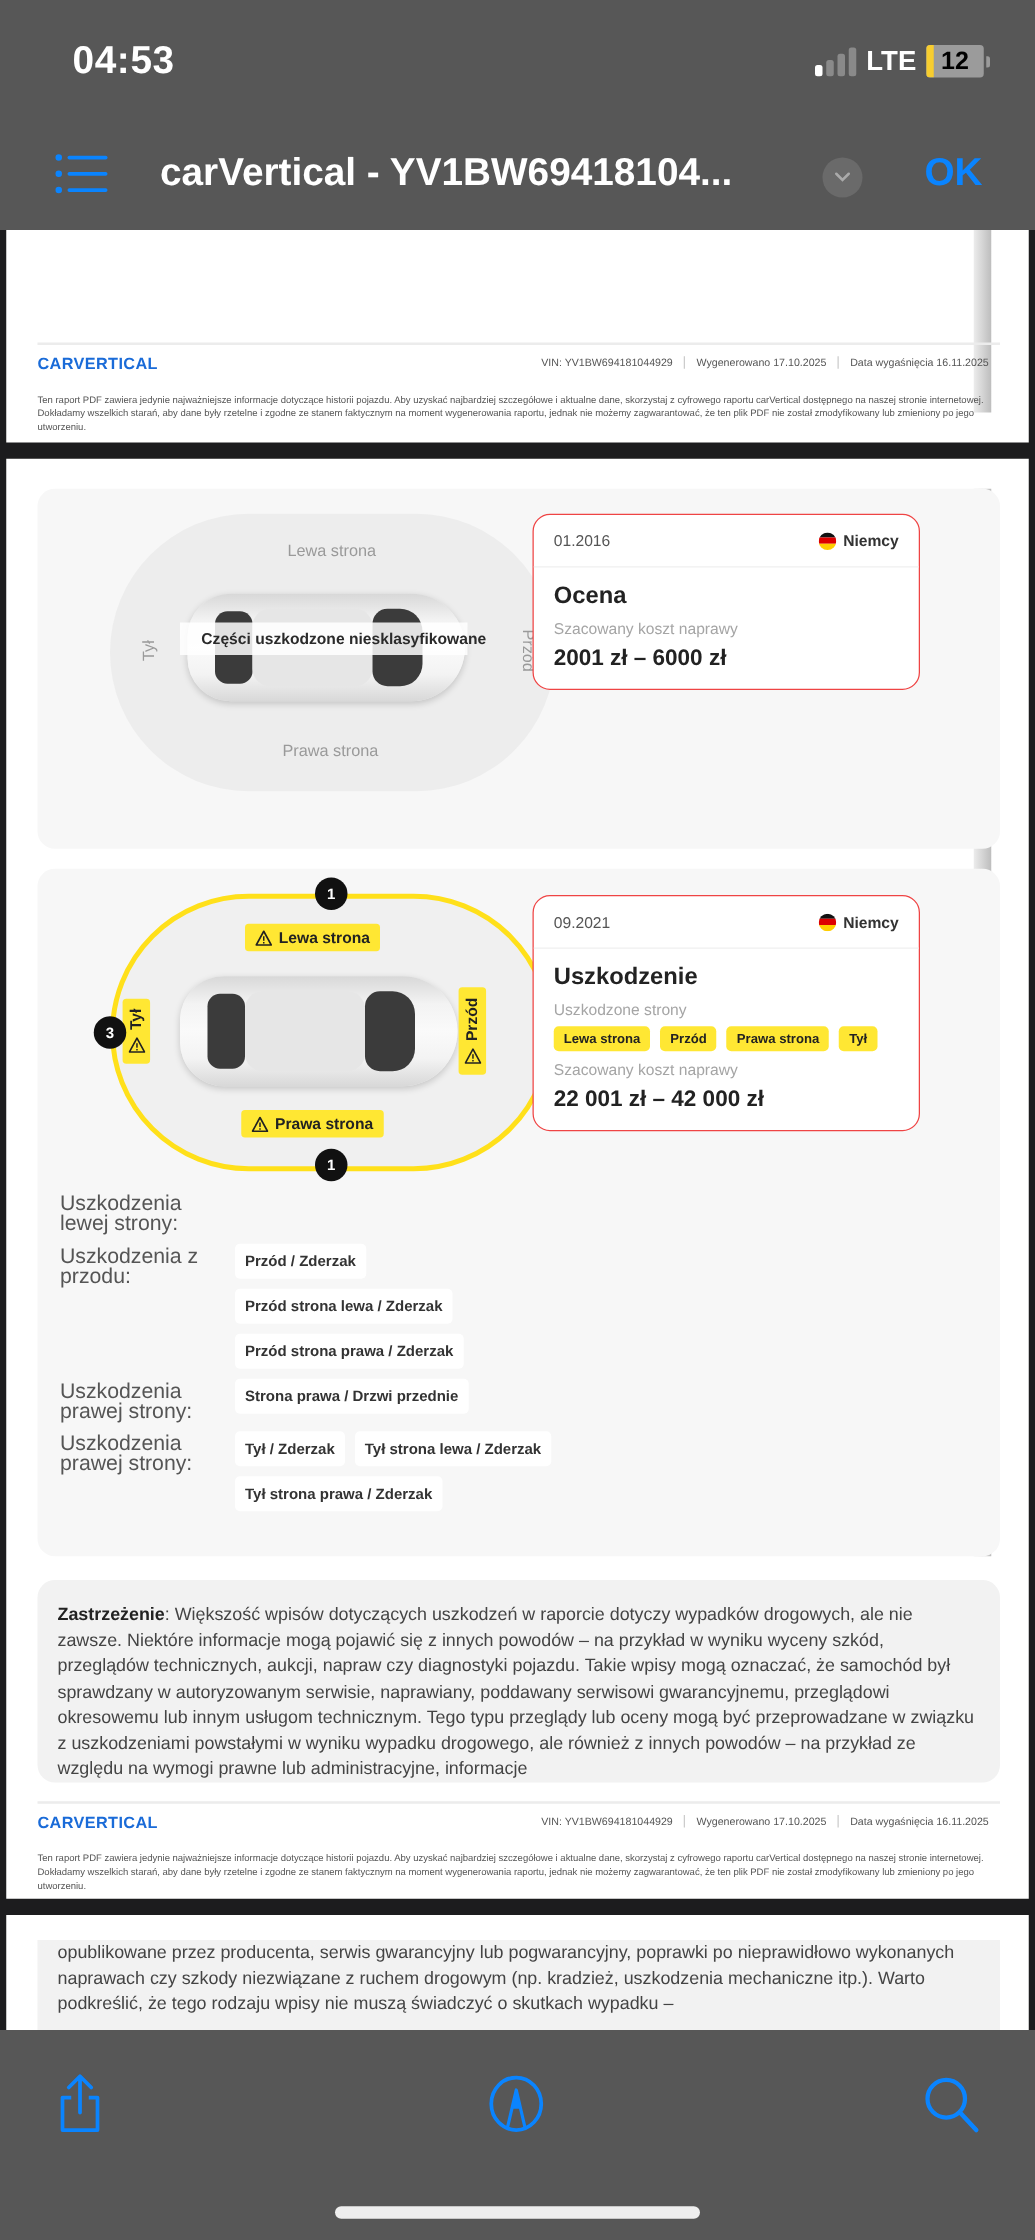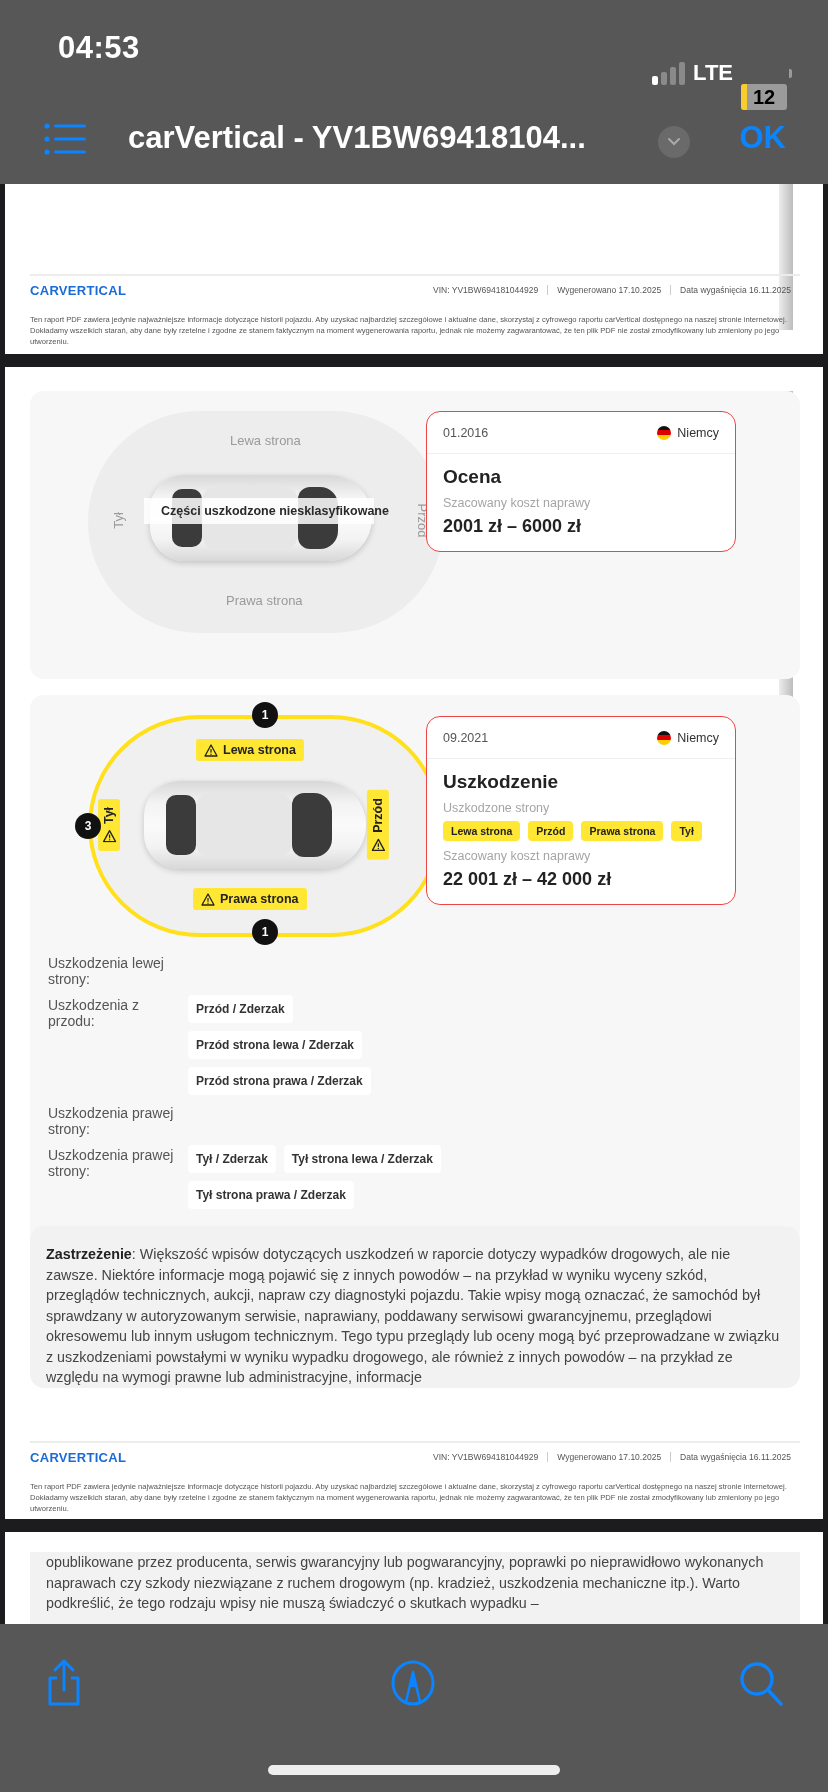--- a/index.html
+++ b/index.html
@@ -7,21 +7,21 @@
   .screen { position: relative; width: 828px; height: 1792px; background: #1c1c1e; }
 
   
   .topbar { position: absolute; left: 0; top: 0; width: 828px; height: 184px; background: #575757; z-index: 10; }
   .time { position: absolute; left: 58px; top: 30px; color: #fff; font-size: 31px; font-weight: 600; letter-spacing: 0.5px; }
   .status-right { position: absolute; right: 36px; top: 36px; display: flex; align-items: center; gap: 8px; }
   .signal { display: flex; align-items: flex-end; gap: 3px; height: 24px; }
   .signal span { width: 6px; background: #8a8a8a; border-radius: 2px; }
   .signal span.on { background: #fff; }
   .lte { color: #fff; font-size: 22px; font-weight: 600; }
-  .battery { position: relative; width: 46px; height: 26px; border-radius: 3px; background: #9b9b9b; display: flex; align-items: center; justify-content: center; font-size: 20px; font-weight: 700; color: #000; overflow: hidden; margin-top: 48px; }
+  .battery { position: relative; width: 46px; height: 26px; border-radius: 3px; background: #9b9b9b; display: flex; align-items: center; justify-content: center; font-size: 20px; font-weight: 700; color: #000; overflow: hidden; }
   .battery::before { content: ""; position: absolute; left: 0; top: 0; bottom: 0; width: 6px; background: #f7cd2f; }
   .battery-tip { width: 3px; height: 9px; background: #9b9b9b; border-radius: 0 2px 2px 0; margin-left: -6px; }
   .nav { position: absolute; left: 0; top: 112px; width: 828px; height: 56px; }
   .list-icon { position: absolute; left: 44px; top: 10px; width: 44px; height: 34px; cursor: pointer; }
   .nav-title { position: absolute; left: 128px; top: 8px; color: #fff; font-size: 31px; font-weight: 600; white-space: nowrap; }
   .nav-chevron { position: absolute; left: 658px; top: 14px; width: 32px; height: 32px; border-radius: 50%; background: #6a6a6a; display: flex; align-items: center; justify-content: center; cursor: pointer; }
   .nav-ok { position: absolute; right: 42px; top: 8px; color: #0a84ff; font-size: 31px; font-weight: 600; cursor: pointer; }
 
   
   .page { position: absolute; left: 5px; width: 818px; background: #fff; overflow: hidden; }
@@ -51,38 +51,38 @@
   .car .wind-f { position: absolute; background: #3b3b3b; border-radius: 12px 18px 18px 12px; }
   .car .wind-r { position: absolute; background: #3b3b3b; border-radius: 10px; }
   .label-grey { position: absolute; color: #9a9a9a; font-size: 13px; }
   .rot-l { transform: rotate(-90deg); }
   .rot-r { transform: rotate(90deg); }
   .unclassified { position: absolute; left: 120px; top: 106px; width: 230px; height: 26px; background: rgba(255,255,255,0.85); font-size: 12.5px; font-weight: 700; color: #2a2a2a; display: flex; align-items: center; justify-content: center; white-space: nowrap; padding-left: 32px; }
 
   .event-card { position: absolute; left: 396px; width: 310px; background: #fff; border-radius: 14px; border: 1px solid #ef4444; }
   .ec-head { height: 42px; border-bottom: 1px solid #efefef; display: flex; align-items: center; justify-content: space-between; padding: 0 16px; }
   .ec-date { font-size: 12.5px; color: #555; }
-  .ec-country { display: flex; align-items: center; gap: 6px; font-size: 12.5px; font-weight: 400; color: #333; }
+  .ec-country { display: flex; align-items: center; gap: 6px; font-size: 12.5px; font-weight: 700; color: #333; }
   .flag { width: 14px; height: 14px; border-radius: 50%; overflow: hidden; display: flex; flex-direction: column; }
   .flag i { flex: 1; display: block; }
   .ec-body { padding: 12px 16px 14px; }
   .ec-title { font-size: 19px; font-weight: 700; color: #222; margin-bottom: 8px; }
   .ec-sub { font-size: 12.5px; color: #a5a5a5; margin-bottom: 6px; }
   .ec-cost { font-size: 18px; font-weight: 700; color: #222; }
   .chips { display: flex; gap: 8px; margin-bottom: 8px; }
   .chip { background: #ffe733; color: #222; font-size: 10.5px; font-weight: 700; padding: 4px 8px; border-radius: 4px; }
 
   .oval-yellow { position: absolute; left: 58px; top: 20px; width: 354px; height: 222px; border-radius: 111px; border: 4px solid #ffe01a; background: #f0f0f0; }
   .badge-num { position: absolute; width: 26px; height: 26px; border-radius: 50%; background: #111; color: #fff; font-size: 12px; font-weight: 700; display: flex; align-items: center; justify-content: center; }
   .ylabel { position: absolute; background: #ffe733; color: #222; font-size: 12.5px; font-weight: 700; padding: 4px 8px; border-radius: 3px; display: flex; align-items: center; gap: 5px; white-space: nowrap; }
   .warn { width: 14px; height: 13px; }
 
   .damage-list { position: absolute; left: 18px; top: 258px; width: 440px; }
   .dl-row { display: flex; }
-  .dl-label { width: 140px; font-size: 14px; color: #555; line-height: 16px; padding-top: 2px; }
+  .dl-label { width: 140px; font-size: 17px; color: #555; line-height: 16px; padding-top: 2px; }
   .dl-items { flex: 1; display: flex; flex-wrap: wrap; gap: 8px; align-content: flex-start; }
   .dl-item { background: #fff; font-size: 12px; font-weight: 700; color: #333; padding: 7px 8px; border-radius: 4px; white-space: nowrap; }
   .dl-row + .dl-row { margin-top: 8px; }
 
   .disclaimer { position: absolute; left: 25px; width: 770px; background: #f2f2f2; border-radius: 14px; padding: 18px 16px 0; font-size: 14.3px; line-height: 20.5px; color: #444; }
   .disclaimer b { color: #222; }
   .disc2 { top: 20px; border-radius: 0; padding-top: 0; height: 80px; overflow: hidden; }
 
   
   .bottombar { position: absolute; left: 0; top: 1624px; width: 828px; height: 168px; background: #575757; z-index: 10; }
@@ -262,33 +262,36 @@
         <div class="dl-row">
           <div class="dl-label">Uszkodzenia z przodu:</div>
           <div class="dl-items" style="flex-direction:column;align-items:flex-start;flex-wrap:nowrap">
             <span class="dl-item">Przód / Zderzak</span>
             <span class="dl-item">Przód strona lewa / Zderzak</span>
             <span class="dl-item">Przód strona prawa / Zderzak</span>
           </div>
         </div>
         <div class="dl-row">
           <div class="dl-label">Uszkodzenia prawej strony:</div>
+          <div class="dl-items">
+            <span class="dl-item">Strona prawa / Drzwi przednie</span>
+          </div>
         </div>
         <div class="dl-row">
           <div class="dl-label">Uszkodzenia prawej strony:</div>
           <div class="dl-items">
             <span class="dl-item">Tył / Zderzak</span>
             <span class="dl-item">Tył strona lewa / Zderzak</span>
             <span class="dl-item">Tył strona prawa / Zderzak</span>
           </div>
         </div>
       </div>
     </div>
 
-    <div class="disclaimer" style="top:859px;height:162px;overflow:hidden">
+    <div class="disclaimer" style="top:897px;height:162px;overflow:hidden">
       <b>Zastrzeżenie</b><span>: Większość wpisów dotyczących uszkodzeń w raporcie dotyczy wypadków drogowych, ale nie zawsze. Niektóre informacje mogą pojawić się z innych powodów – na przykład w wyniku wyceny szkód, przeglądów technicznych, aukcji, napraw czy diagnostyki pojazdu. Takie wpisy mogą oznaczać, że samochód był sprawdzany w autoryzowanym serwisie, naprawiany, poddawany serwisowi gwarancyjnemu, przeglądowi okresowemu lub innym usługom technicznym. Tego typu przeglądy lub oceny mogą być przeprowadzane w związku z uszkodzeniami powstałymi w wyniku wypadku drogowego, ale również z innych powodów – na przykład ze względu na wymogi prawne lub administracyjne, informacje</span>
     </div>
 
     <div class="footer" style="top:1074px">
       <div class="footer-rule"></div>
       <div class="footer-head">
         <span class="logo">CARVERTICAL</span>
         <div class="meta">
           <span>VIN:  YV1BW694181044929</span>
           <span>Wygenerowano  17.10.2025</span>

